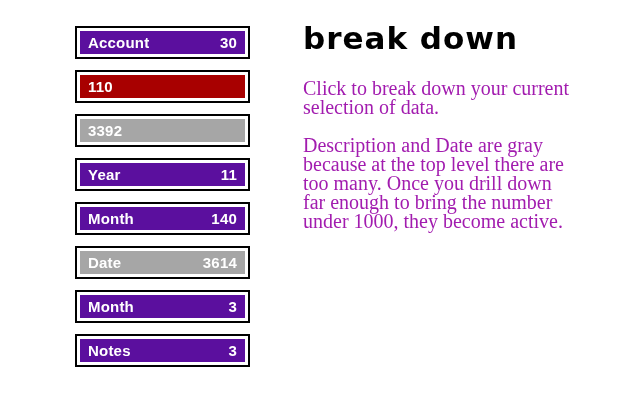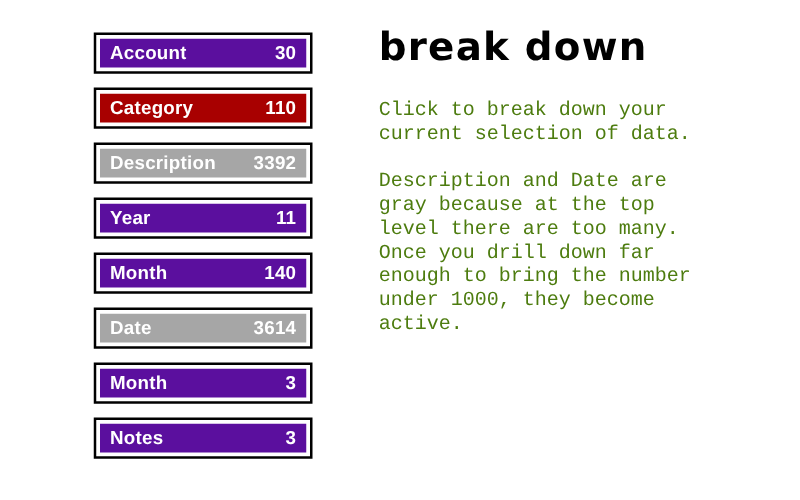--- a/index.html
+++ b/index.html
@@ -66,24 +66,24 @@
   #headline {
     font-family: "DejaVu Sans", sans-serif;
     font-size: 31px;
     font-weight: bold;
     color: #000000;
     letter-spacing: 1px;
     line-height: 1.05;
     margin: 4px 0 24px 0;
   }
   .para {
-    font-family: Liberation Mono, monospace;
-    font-size: 16px;
+    font-family: Liberation Serif, serif;
+    font-size: 20px;
     line-height: 19px;
-    color: #4d7c0f;
+    color: #a21caf;
     margin: 0 0 19px 0;
     max-width: 272px;
   }
   .para:last-child {
     margin-bottom: 6px;
   }
 </style>
 </head>
 <body>
 
@@ -93,28 +93,26 @@
 
     <div class="dim-row">
       <div class="dim-inner" style="background:#5b0f9e">
         <span class="dim-label">Account</span>
         <span class="dim-count">30</span>
       </div>
     </div>
 
     <div class="dim-row">
       <div class="dim-inner" style="background:#a80000">
-        <span class="dim-label">Category</span>
         <span class="dim-count">110</span>
       </div>
     </div>
 
     <div class="dim-row">
       <div class="dim-inner" style="background:#a6a6a6">
-        <span class="dim-label">Description</span>
         <span class="dim-count">3392</span>
       </div>
     </div>
 
     <div class="dim-row">
       <div class="dim-inner" style="background:#5b0f9e">
         <span class="dim-label">Year</span>
         <span class="dim-count">11</span>
       </div>
     </div>

